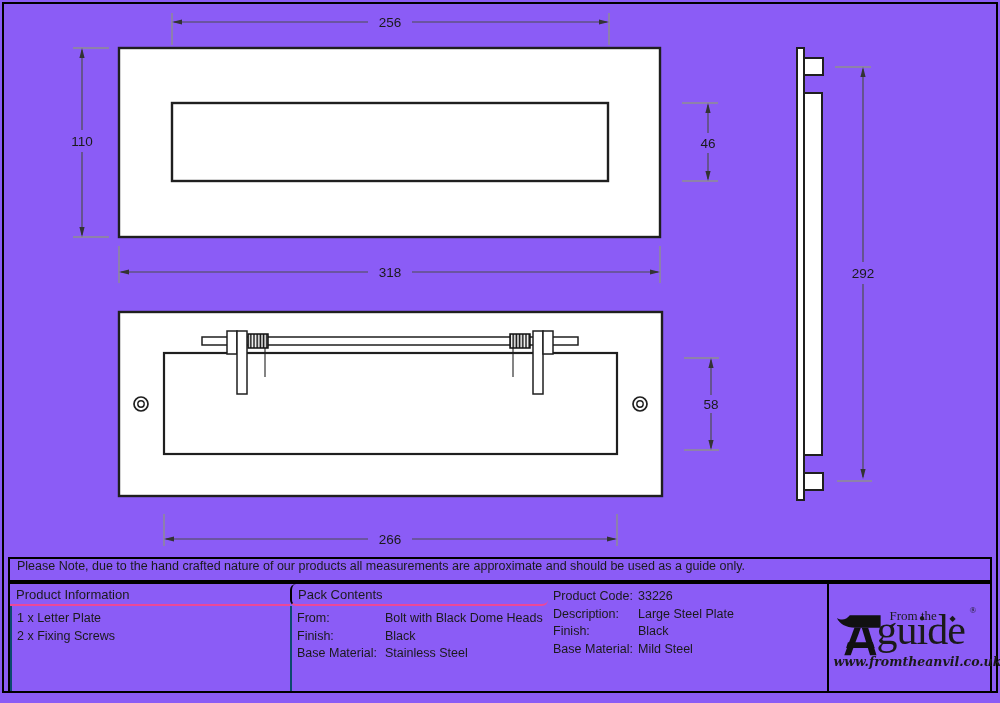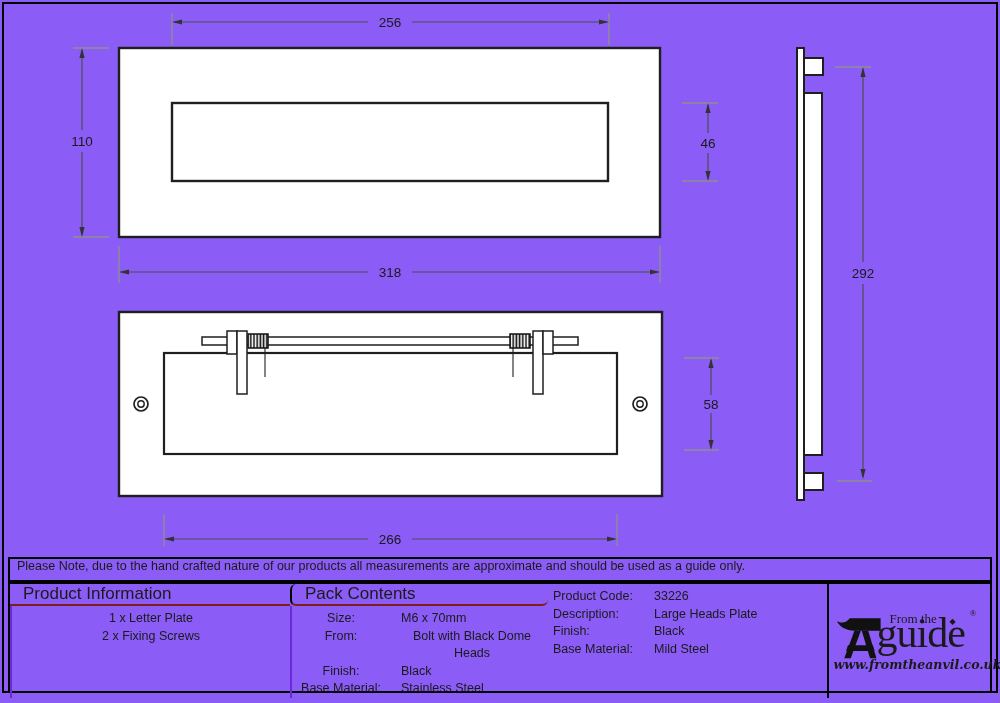--- a/index.html
+++ b/index.html
@@ -21,25 +21,25 @@
     font-size:12.5px;
   }
 
   
   .spec-table{
     position:absolute;left:8px;top:582px;width:984px;height:111px;
     border:2.5px solid #000;box-sizing:border-box;
     display:grid;grid-template-columns:280px 258px 279px 1fr;grid-template-rows:22px 1fr;
     font-size:12.5px;
   }
-  .hdr{display:flex;align-items:center;padding-left:13px;font-size:17px;border-bottom:2px solid #7f1d1d;box-sizing:border-box;}
+  .hdr{display:flex;align-items:center;padding-left:6px;font-size:13px;border-bottom:2px solid #ec4899;box-sizing:border-box;}
   .hdr.c2,.hdr.c3{border-left:2px solid #000;border-radius:6px;}
   .cell-body{padding:4px 5px 0 5px;box-sizing:border-box;}
-  .cell-body.c2,.cell-body.c3{border-left:2px solid #6d28d9;text-align:center;}
-  .kv{display:flex;line-height:17.5px;gap:16px;}
+  .cell-body.c2,.cell-body.c3{border-left:2px solid #0c4a6e;}
+  .kv{display:flex;line-height:17.5px;}
   .kv .k{width:85px;flex:none;}
   .col3 .kv .k{width:88px;}
   .pc-item{line-height:17.5px;}
 
   
   .logo-cell{
     grid-column:4;grid-row:1 / 3;border-left:2px solid #000;
     display:flex;align-items:center;justify-content:center;text-decoration:underline;
   }
   .anvil-logo{position:relative;width:152px;height:62px;}
@@ -198,43 +198,39 @@
       </div>
     </div>
 
     <div class="cell-body c1">
       <div class="kv">
         <span class="k">Product Code:</span>
         <span class="v">33226</span>
       </div>
       <div class="kv">
         <span class="k">Description:</span>
-        <span class="v">Large Heads Plate</span>
+        <span class="v">Large Steel Plate</span>
       </div>
       <div class="kv">
         <span class="k">Finish:</span>
         <span class="v">Black</span>
       </div>
       <div class="kv">
         <span class="k">Base Material:</span>
         <span class="v">Mild Steel</span>
       </div>
     </div>
 
     <div class="cell-body c2">
       <div class="pc-item">1 x Letter Plate</div>
       <div class="pc-item">2 x Fixing Screws</div>
     </div>
 
     <div class="cell-body c3 col3">
       <div class="kv">
-        <span class="k">Size:</span>
-        <span class="v">M6 x 70mm</span>
-      </div>
-      <div class="kv">
         <span class="k">From:</span>
         <span class="v">Bolt with Black Dome Heads</span>
       </div>
       <div class="kv">
         <span class="k">Finish:</span>
         <span class="v">Black</span>
       </div>
       <div class="kv">
         <span class="k">Base Material:</span>
         <span class="v">Stainless Steel</span>

